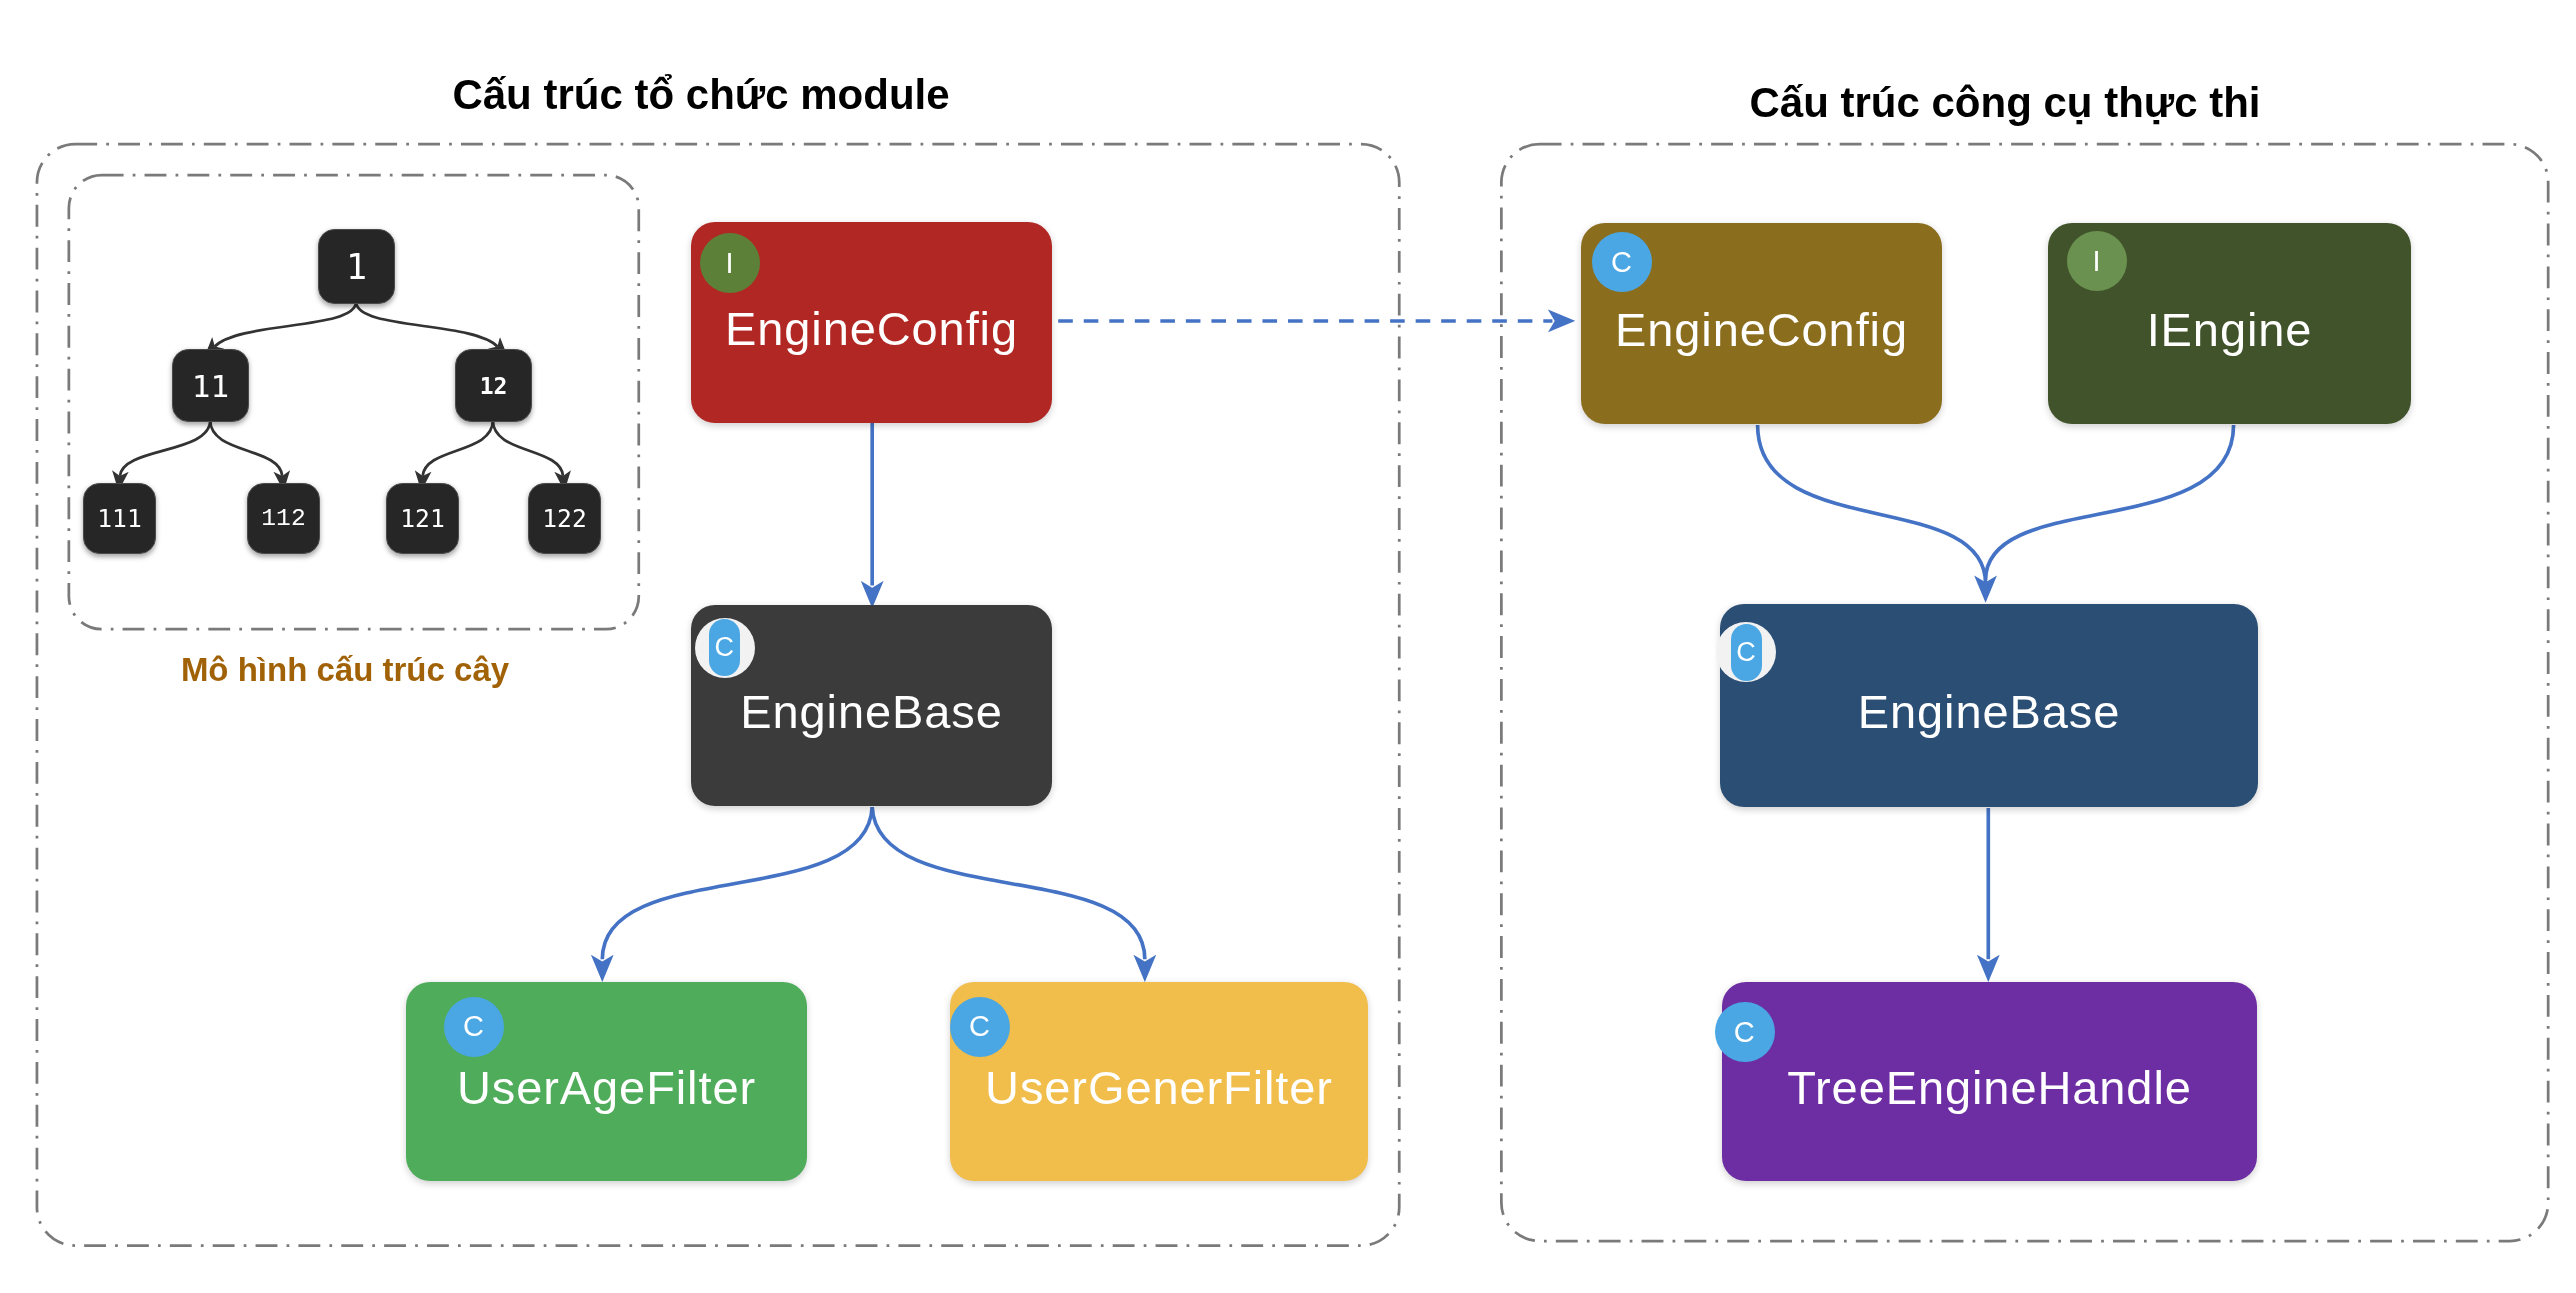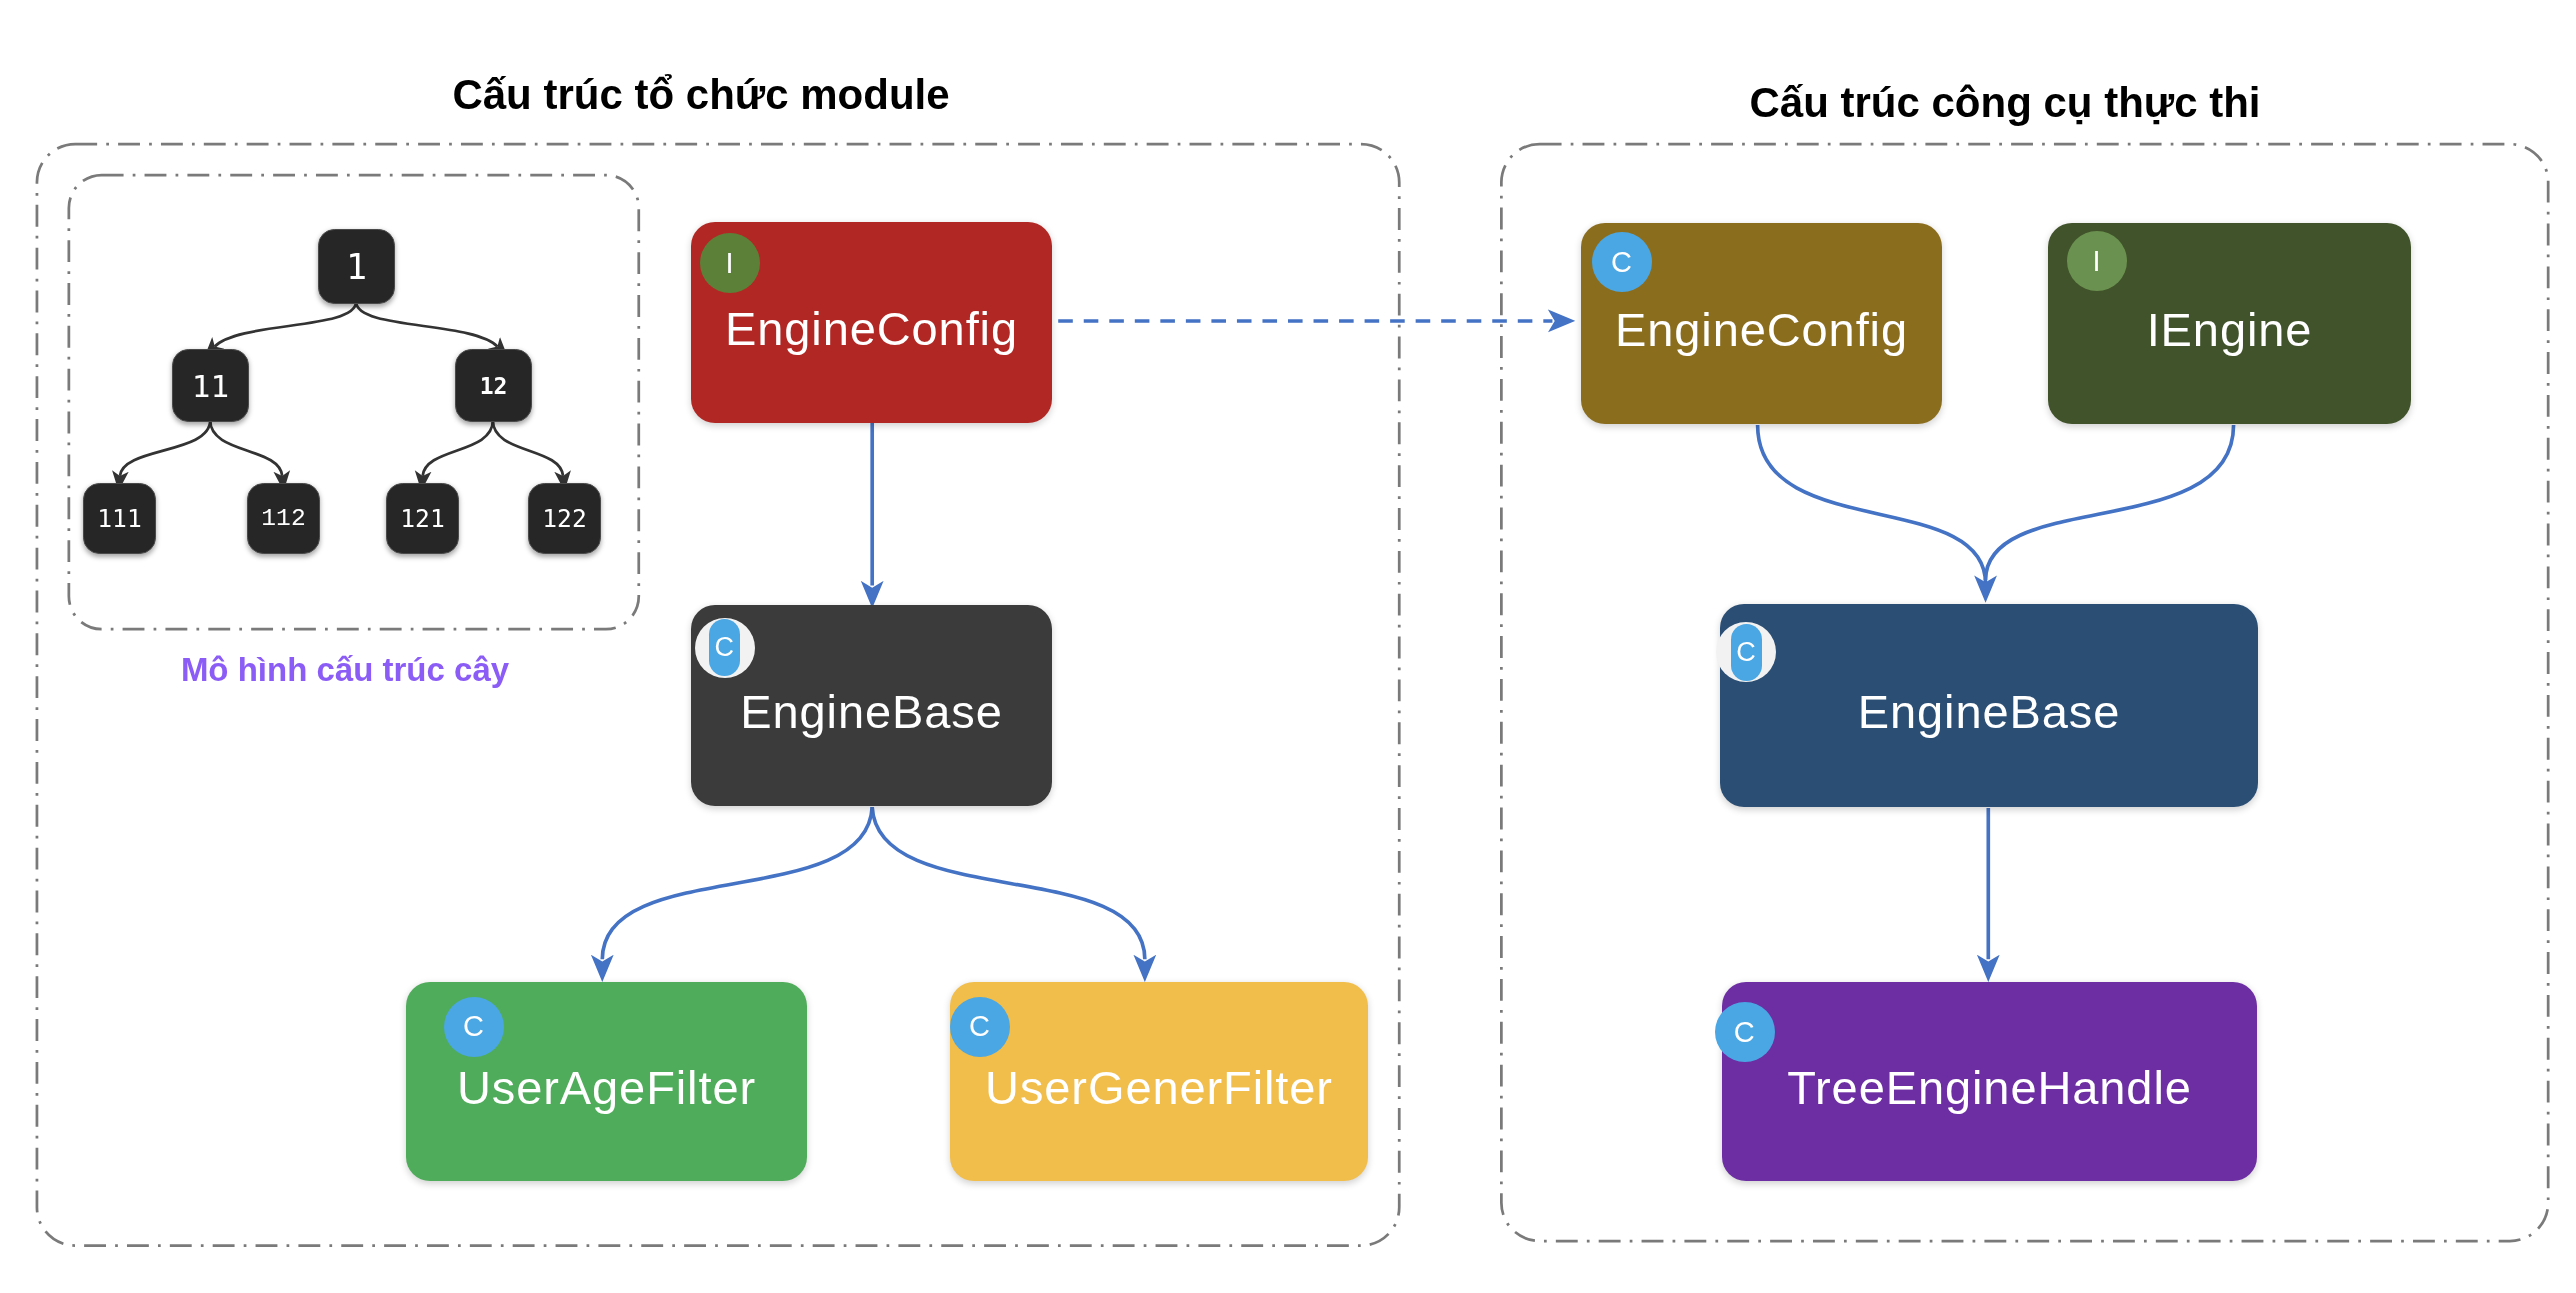--- a/index.html
+++ b/index.html
@@ -3,21 +3,21 @@
 <meta charset="utf-8">
 <style>
   html,body{margin:0;padding:0;background:#ffffff;}
   body{width:2576px;height:1293px;position:relative;overflow:hidden;
        font-family:"Liberation Sans", sans-serif;}
   .stage{position:absolute;left:0;top:0;width:2576px;height:1293px;}
   svg.wires{position:absolute;left:0;top:0;}
   .title{position:absolute;transform:translateX(-50%);font-size:42px;font-weight:bold;
          color:#000;white-space:nowrap;}
   .caption{position:absolute;transform:translateX(-50%);font-size:33px;font-weight:bold;
-         color:#8b5cf6;white-space:nowrap;}
+         color:#a16207;white-space:nowrap;}
   .cls{position:absolute;border-radius:24px;display:flex;align-items:center;justify-content:center;
        color:#fff;font-size:47px;font-weight:400;letter-spacing:0.9px;
        box-shadow:0 2.7px 7.3px rgba(0,0,0,0.18);}
   .cls .label{padding-top:12.8px;}
   .badge{position:absolute;width:60px;height:60px;border-radius:50%;
          display:flex;align-items:center;justify-content:center;
          font-size:29px;color:#fff;font-weight:400;}
   .badge.blue{background:#4AA7E4;}
   .badge.greendark{background:#5C8038;}
   .badge.greenlight{background:#6B9150;}

